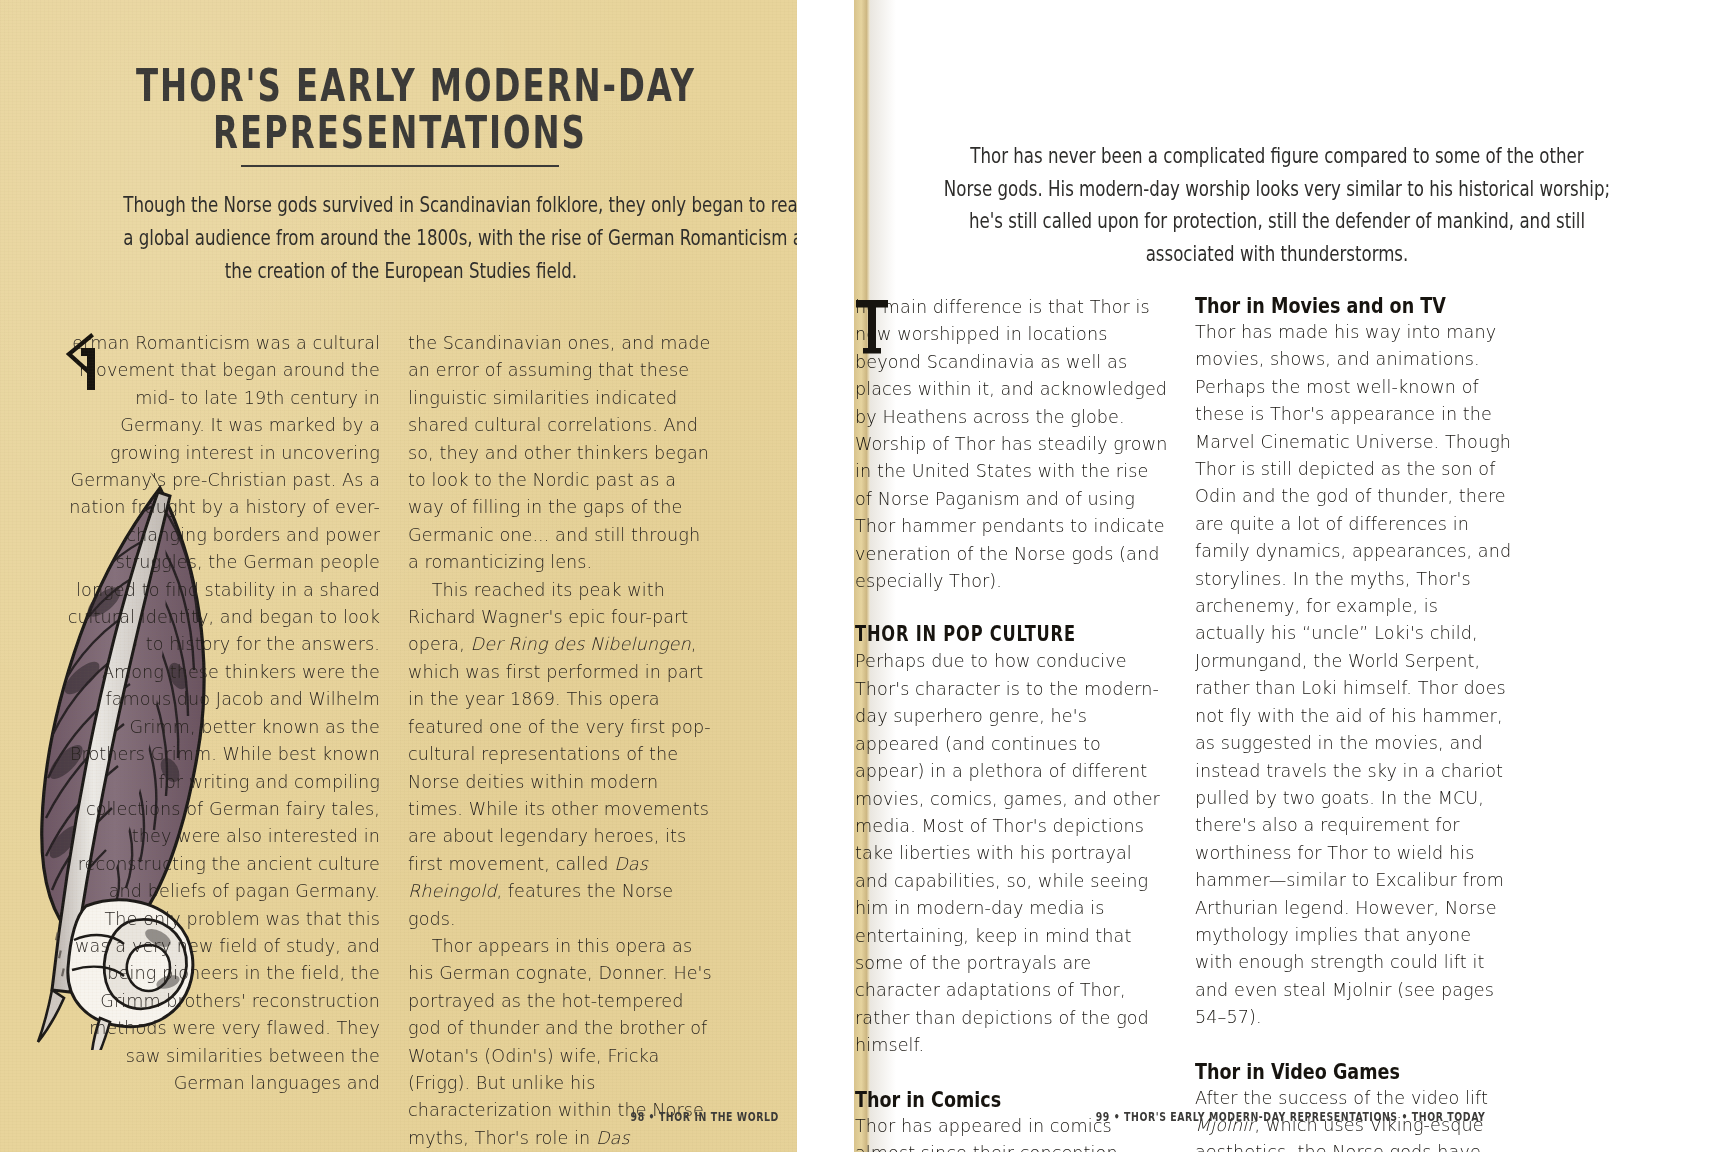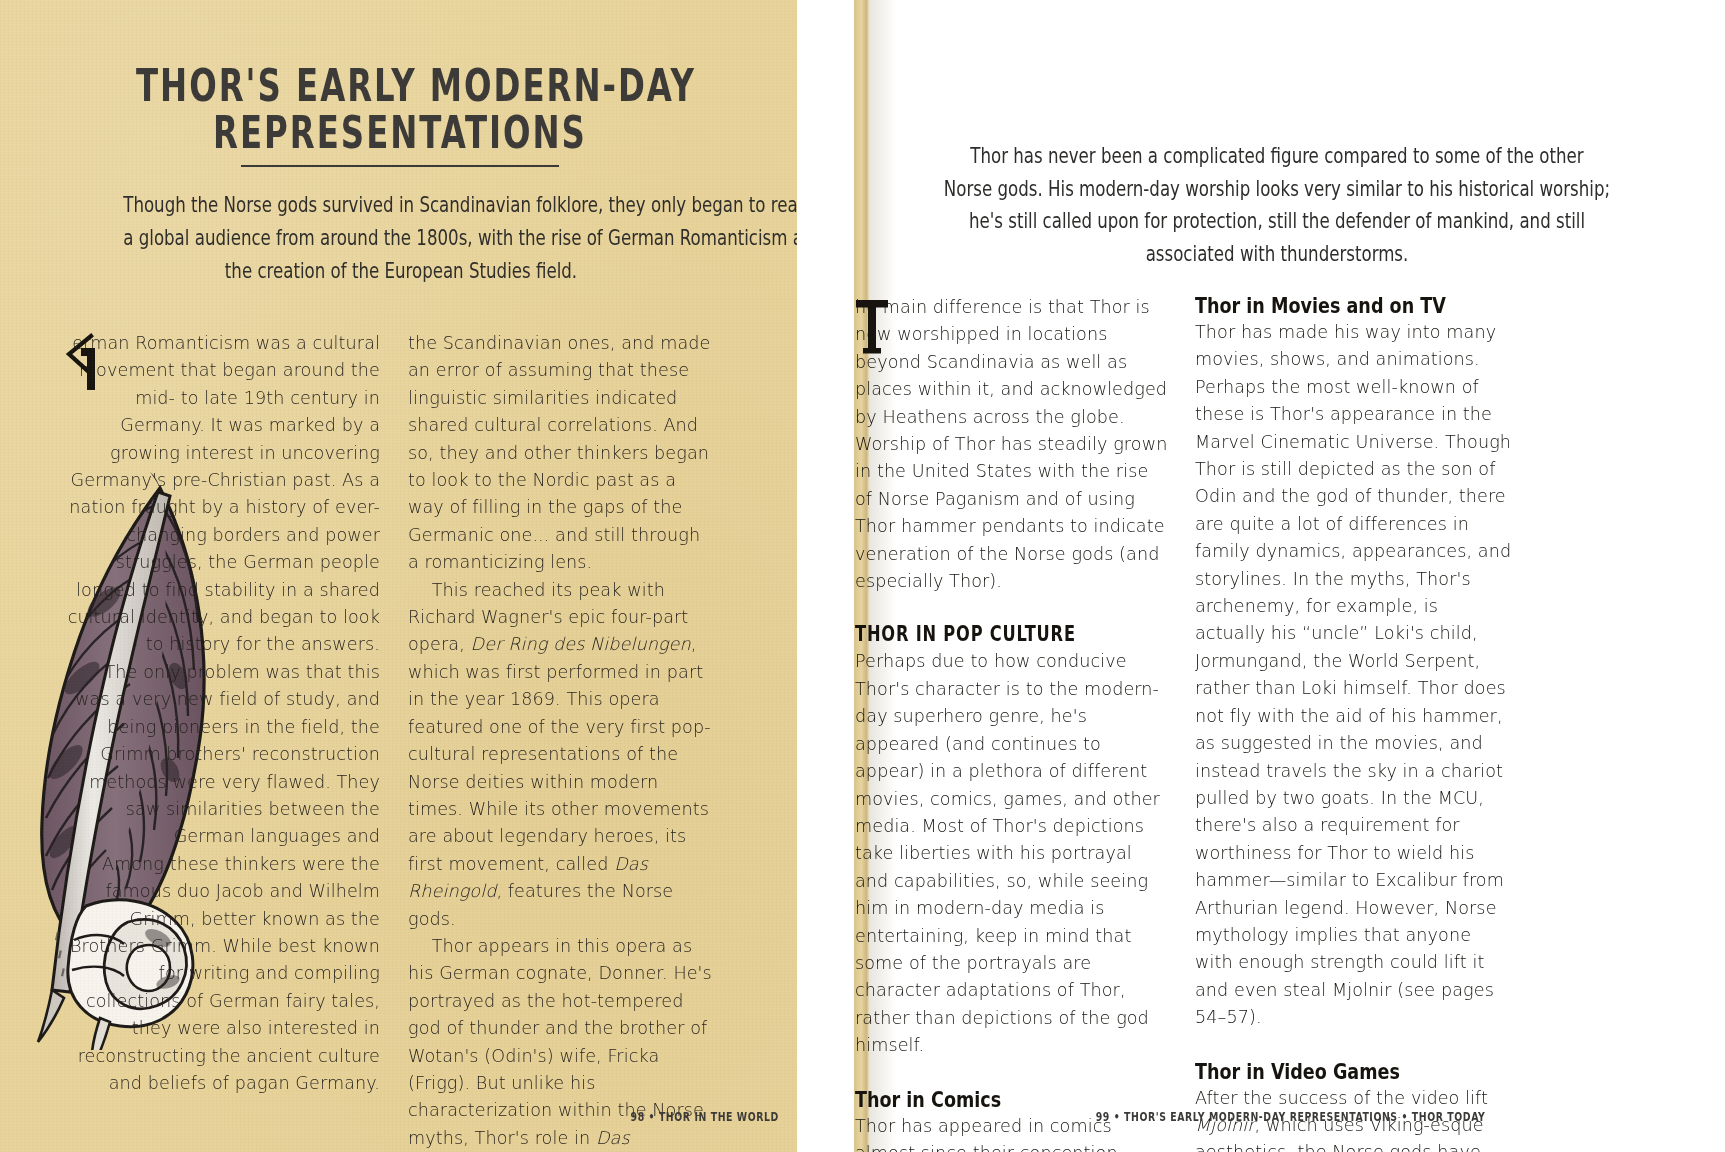--- a/index.html
+++ b/index.html
@@ -318,22 +318,22 @@
 
     <div id="left-col1">
       <div class="body-text dropcap-wrap">
         <span class="dropcap">
           <svg viewBox="0 0 42 64" xmlns="http://www.w3.org/2000/svg">
             <path d="M30,4 L8,22 L30,42" fill="none" stroke="#17140f" stroke-width="4.2" stroke-linecap="square" stroke-linejoin="miter"></path>
             <path d="M20,16 L34,16 L34,58 L26,58 L26,24 L20,24 Z" fill="#17140f"></path>
           </svg>
         </span>
         <p class="first">erman Romanticism was a cultural movement that began around the mid- to late 19th century in Germany. It was marked by a growing interest in uncovering Germany's pre-Christian past. As a nation fraught by a history of ever-changing borders and power struggles, the German people longed to find stability in a shared cultural identity, and began to look to history for the answers.</p>
+        <p>Among these thinkers were the famous duo Jacob and Wilhelm Grimm, better known as the Brothers Grimm. While best known for writing and compiling collections of German fairy tales, they were also interested in reconstructing the ancient culture and beliefs of pagan Germany.</p>
         <p>The only problem was that this was a very new field of study, and being pioneers in the field, the Grimm brothers' reconstruction methods were very flawed. They saw similarities between the German languages and</p>
-        <p>Among these thinkers were the famous duo Jacob and Wilhelm Grimm, better known as the Brothers Grimm. While best known for writing and compiling collections of German fairy tales, they were also interested in reconstructing the ancient culture and beliefs of pagan Germany.</p>
       </div>
     </div>
 
     <div id="left-col2">
       <div class="body-text">
         <p class="first">the Scandinavian ones, and made an error of assuming that these linguistic similarities indicated shared cultural correlations. And so, they and other thinkers began to look to the Nordic past as a way of filling in the gaps of the Germanic one... and still through a romanticizing lens.</p>
         <p>
           <span>This reached its peak with Richard Wagner's epic four-part opera, </span><i>Der Ring des Nibelungen</i><span>, which was first performed in part in the year 1869. This opera featured one of the very first pop-cultural representations of the Norse deities within modern times. While its other movements are about legendary heroes, its first movement, called </span><i>Das Rheingold</i><span>, features the Norse gods.</span>
         </p>
         <p>

